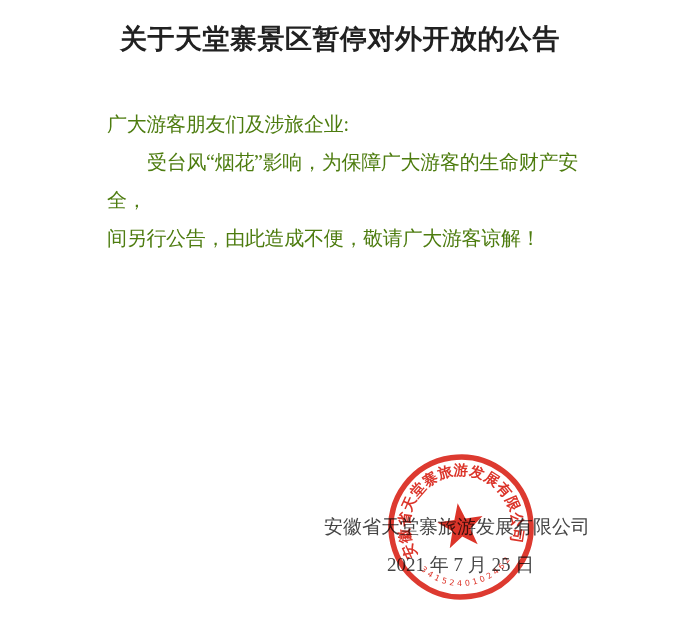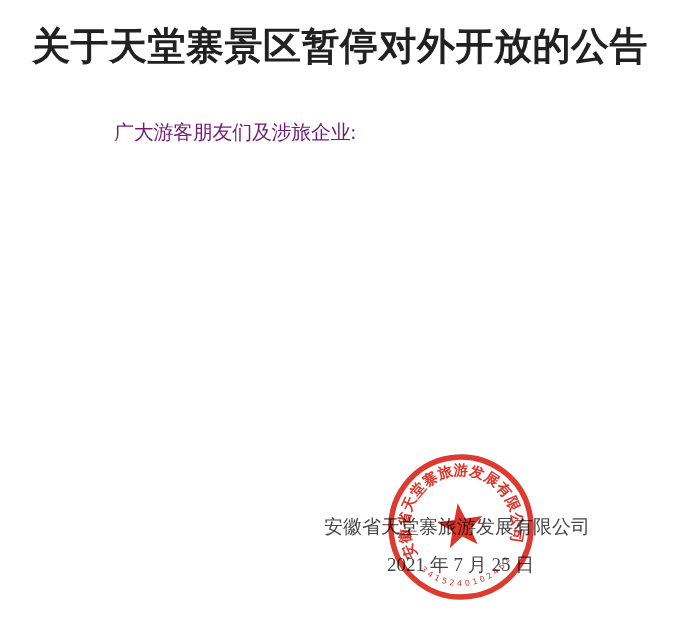--- a/index.html
+++ b/index.html
@@ -7,33 +7,32 @@
     position:relative;
     width:688px;height:620px;
     background:#ffffff;
     overflow:hidden;
     font-family:"Liberation Serif","DejaVu Serif",serif;
   }
   .doc-title{
     position:absolute;
     top:21px;left:0;width:680px;
     text-align:center;
-    font-size:38px;
+    font-size:27px;
     font-weight:bold;
     color:#212121;
     letter-spacing:0.5px;
   }
   .body-block{
     position:absolute;
-    left:114px;top:105px;width:500px;
+    left:107px;top:105px;width:500px;
     font-size:20px;
-    color:#701a75;
+    color:#4d7c0f;
     line-height:38px;
     letter-spacing:-0.3px;
-    margin-top:8px;
   }
   .para-first{ text-indent:40px; }
   .signature{
     position:absolute;
     left:324px;top:514px;
     font-size:19px;
     color:#454545;
     letter-spacing:0px;
     white-space:nowrap;
   }
@@ -56,20 +55,22 @@
 </style>
 </head>
 <body>
 
 <div class="page">
 
   <div class="doc-title">关于天堂寨景区暂停对外开放的公告</div>
 
   <div class="body-block">
     <div>广大游客朋友们及涉旅企业:</div>
+    <div class="para-first">受台风“烟花”影响，为保障广大游客的生命财产安全，</div>
+    <div>间另行公告，由此造成不便，敬请广大游客谅解！</div>
   </div>
 
   <div class="signature">安徽省天堂寨旅游发展有限公司</div>
 
   <div class="doc-date">2021 年 7 月 25 日</div>
 
   <div class="seal">
     <svg viewBox="0 0 170 170" xmlns="http://www.w3.org/2000/svg">
       <defs>
         <path id="arcTop" d="M 37.9 107 A 52 52 0 1 1 132.1 107" fill="none"></path>

